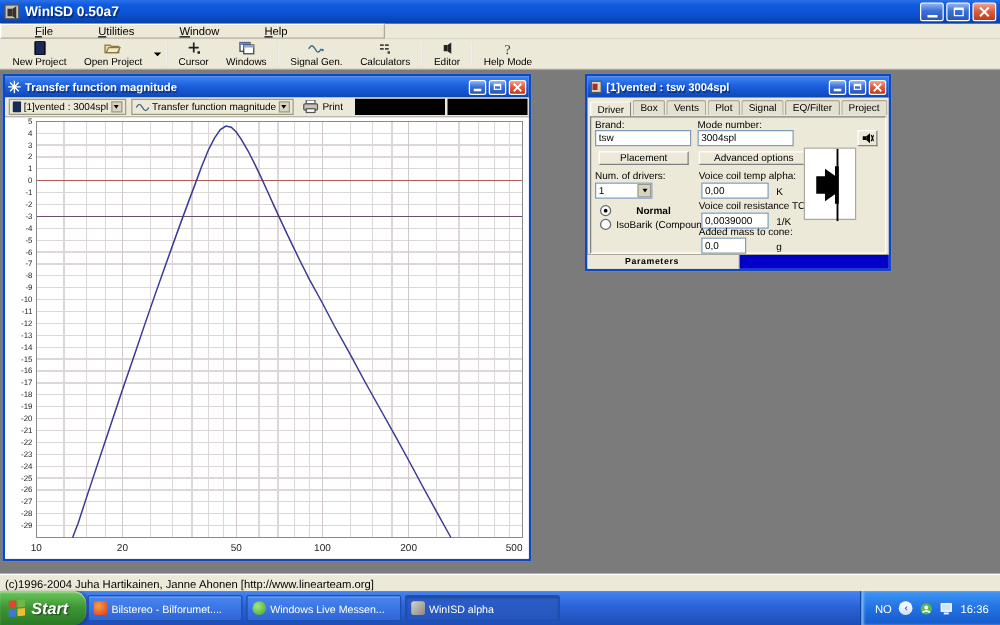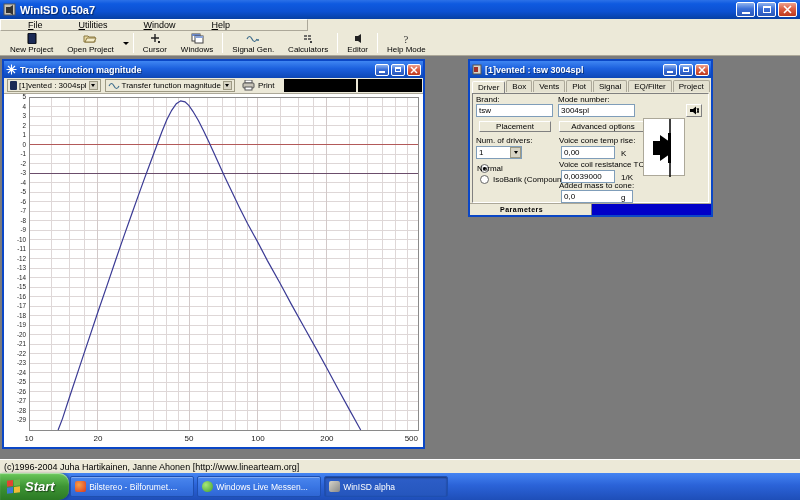--- a/index.html
+++ b/index.html
@@ -438,34 +438,34 @@
         <span class="hbtn" style="left:86px;top:27px;width:88px;">Advanced options</span>
 
         <span class="flabel" style="left:3px;top:42px;">Num. of drivers:</span>
         <span class="selbox" style="left:3px;top:52px;width:46px;">
           <span class="sval">1</span>
           <span class="sarrow">
               <i style="display:block;width:0;height:0;border-left:2px solid transparent;border-right:2px solid transparent;border-top:3px solid #000;"></i>
             </span>
         </span>
         <span class="radio checked" style="left:7px;top:70px;"></span>
-        <span class="flabel" style="left:4px;top:70px;">Normal</span>
+        <span class="flabel" style="left:36px;top:70px;font-weight:bold;">Normal</span>
         <span class="radio" style="left:7px;top:81px;"></span>
         <span class="flabel" style="left:20px;top:81px;">IsoBarik (Compound)</span>
 
-        <span class="flabel" style="left:86px;top:42px;">Voice cone temp rise:</span>
+        <span class="flabel" style="left:86px;top:42px;">Voice coil temp alpha:</span>
         <input class="fin" style="left: 88px; top: 52px; width: 54px;" value="0,00">
         <span class="flabel" style="left:148px;top:55px;">K</span>
 
         <span class="flabel" style="left:86px;top:66px;">Voice coil resistance TC:</span>
         <input class="fin" style="left: 88px; top: 76px; width: 54px;" value="0,0039000">
         <span class="flabel" style="left:148px;top:79px;">1/K</span>
 
         <span class="flabel" style="left:86px;top:87px;">Added mass to cone:</span>
-        <input class="fin" style="left: 88px; top: 96px; width: 72px;" value="0,0">
+        <input class="fin" style="left: 88px; top: 96px; width: 36px;" value="0,0">
         <span class="flabel" style="left:148px;top:99px;">g</span>
 
         <span class="spkimgbox" style="left:170px;top:24px;width:42px;height:58px;">
           <svg width="42" height="58">
               <line x1="26" y1="0" x2="26" y2="58" stroke="#000" stroke-width="1.5"></line>
               <rect x="9" y="22" width="7" height="14" fill="#000"></rect>
               <polygon points="16,16 26,23 26,35 16,42" fill="#000"></polygon>
               <rect x="24" y="14" width="3" height="30" fill="#000"></rect>
             </svg>
         </span>
@@ -496,15 +496,29 @@
       <span>Bilstereo - Bilforumet....</span>
     </div>
     <div class="task">
       <span class="ticon" style="background:radial-gradient(circle at 35% 35%,#a8e878,#3f9e2f);border-radius:50%;"></span>
       <span>Windows Live Messen...</span>
     </div>
     <div class="task active">
       <span class="ticon" style="background:linear-gradient(135deg,#d8d4c8,#888);"></span>
       <span>WinISD alpha</span>
     </div>
+    <div class="tray">
+      <span>NO</span>
+      <span class="traychev">‹</span>
+      <svg class="trayico" viewBox="0 0 10 10">
+          <circle cx="5" cy="5" r="4.5" fill="#58b848"></circle>
+          <circle cx="5" cy="4" r="1.6" fill="#fff"></circle>
+          <path d="M2 8 Q5 5.5 8 8" stroke="#fff" stroke-width="1.4" fill="none"></path>
+        </svg>
+      <svg class="trayico" viewBox="0 0 10 10">
+          <rect x="1" y="1" width="8" height="6" fill="#cfe2fa" stroke="#fff"></rect>
+          <rect x="3" y="8" width="4" height="1.5" fill="#fff"></rect>
+        </svg>
+      <span>16:36</span>
+    </div>
   </div>
 
 </div>
 
 </body></html>

